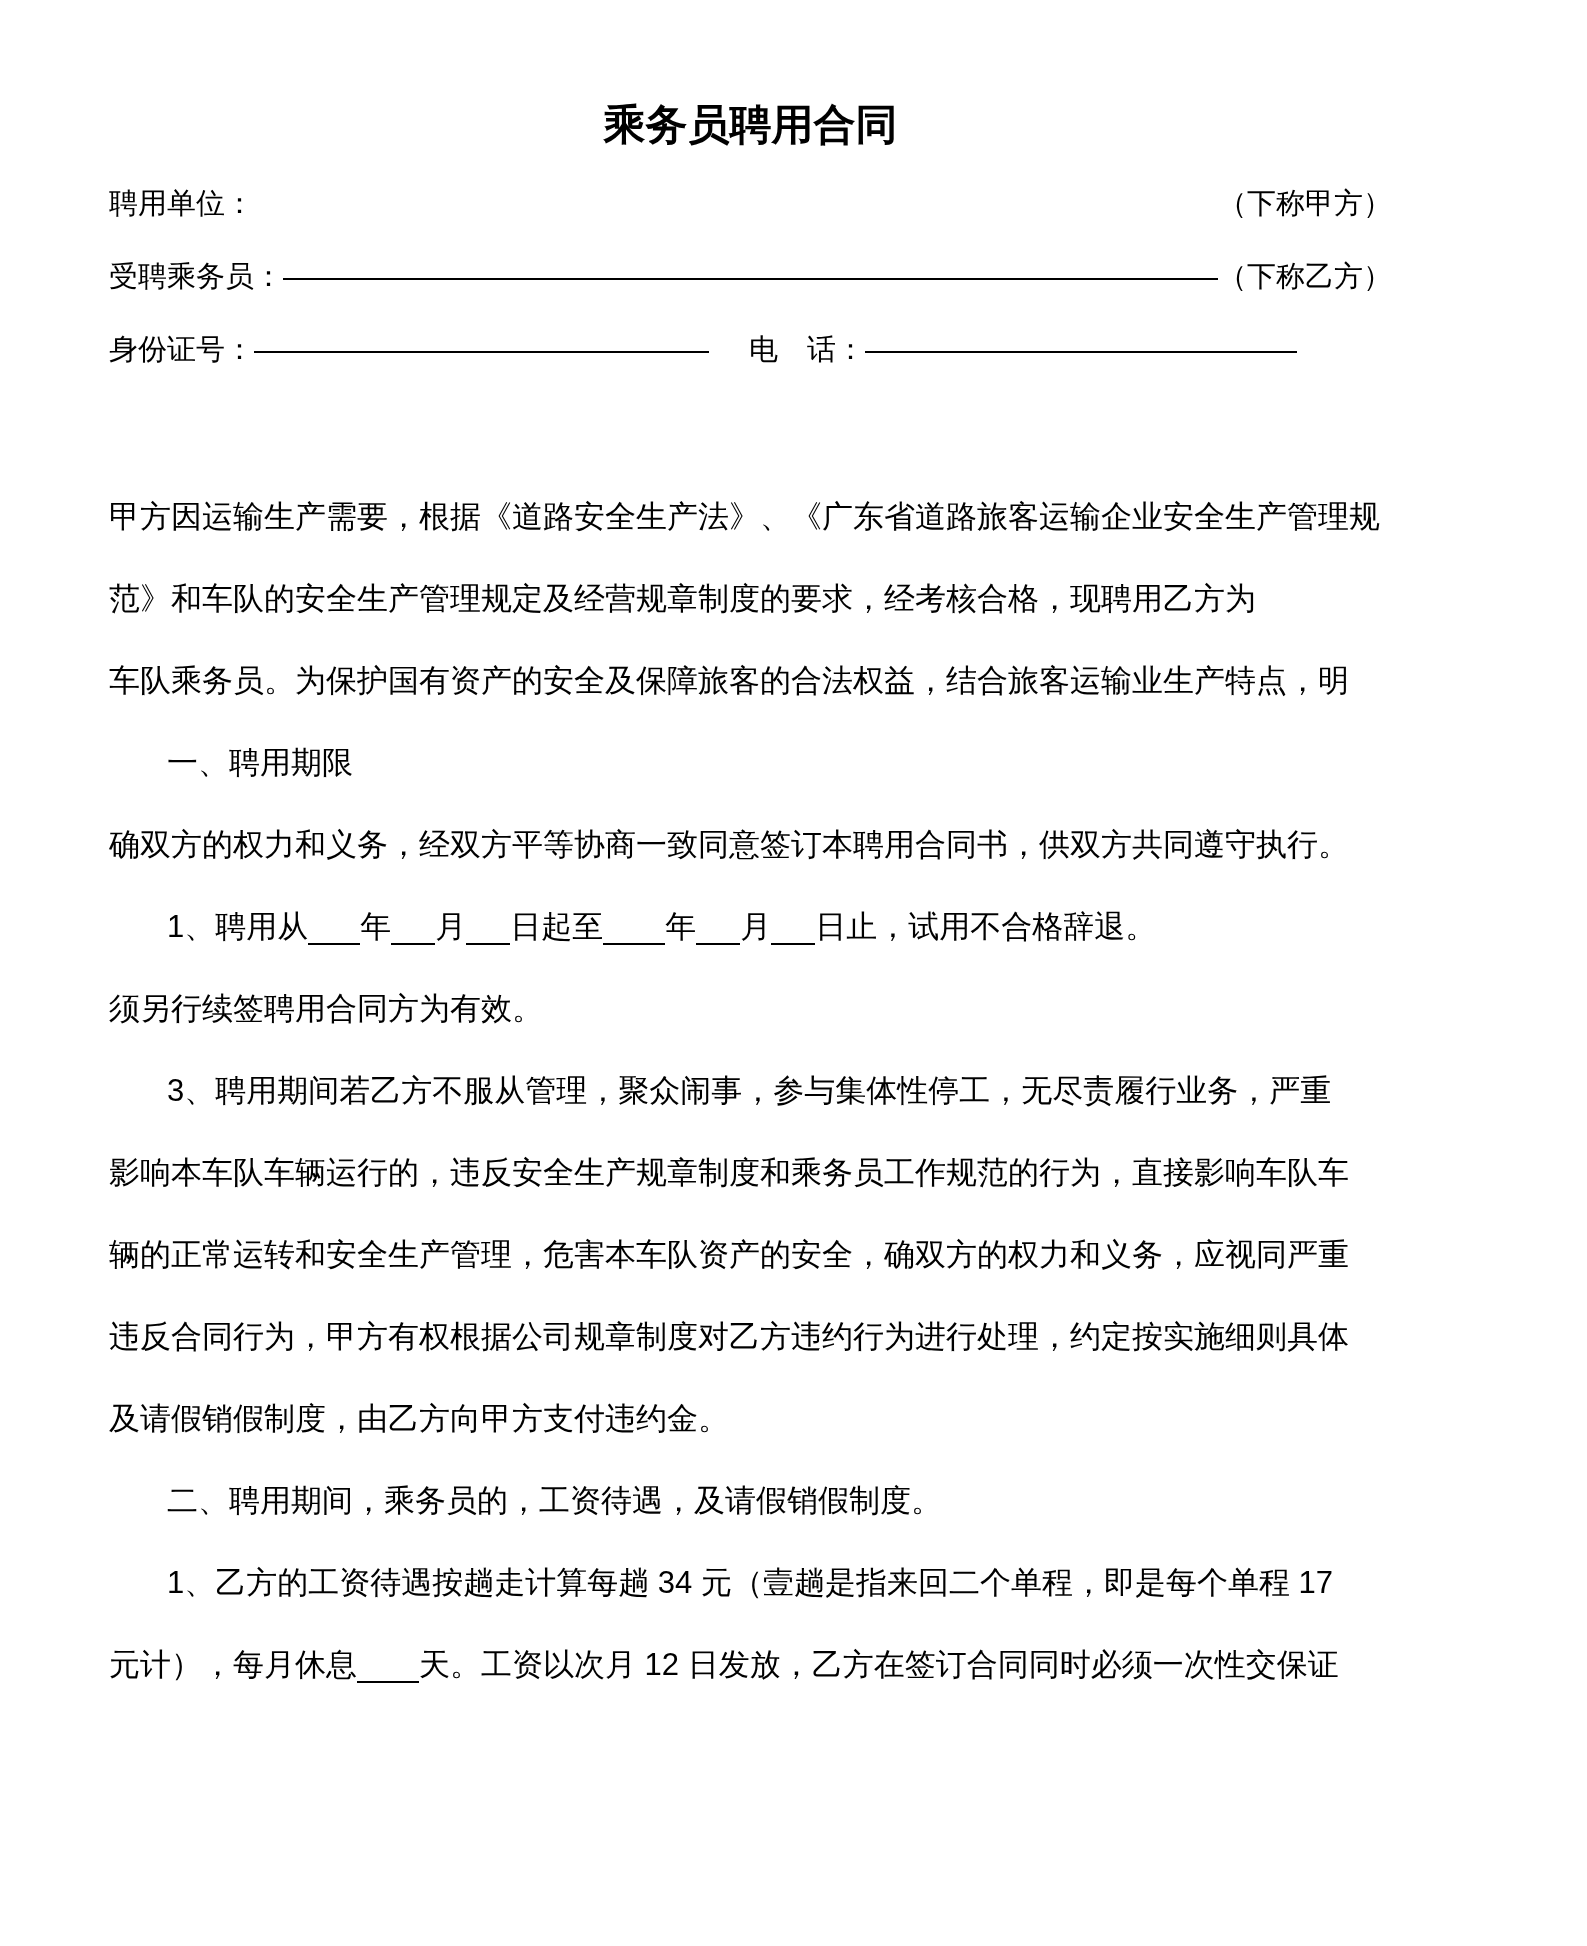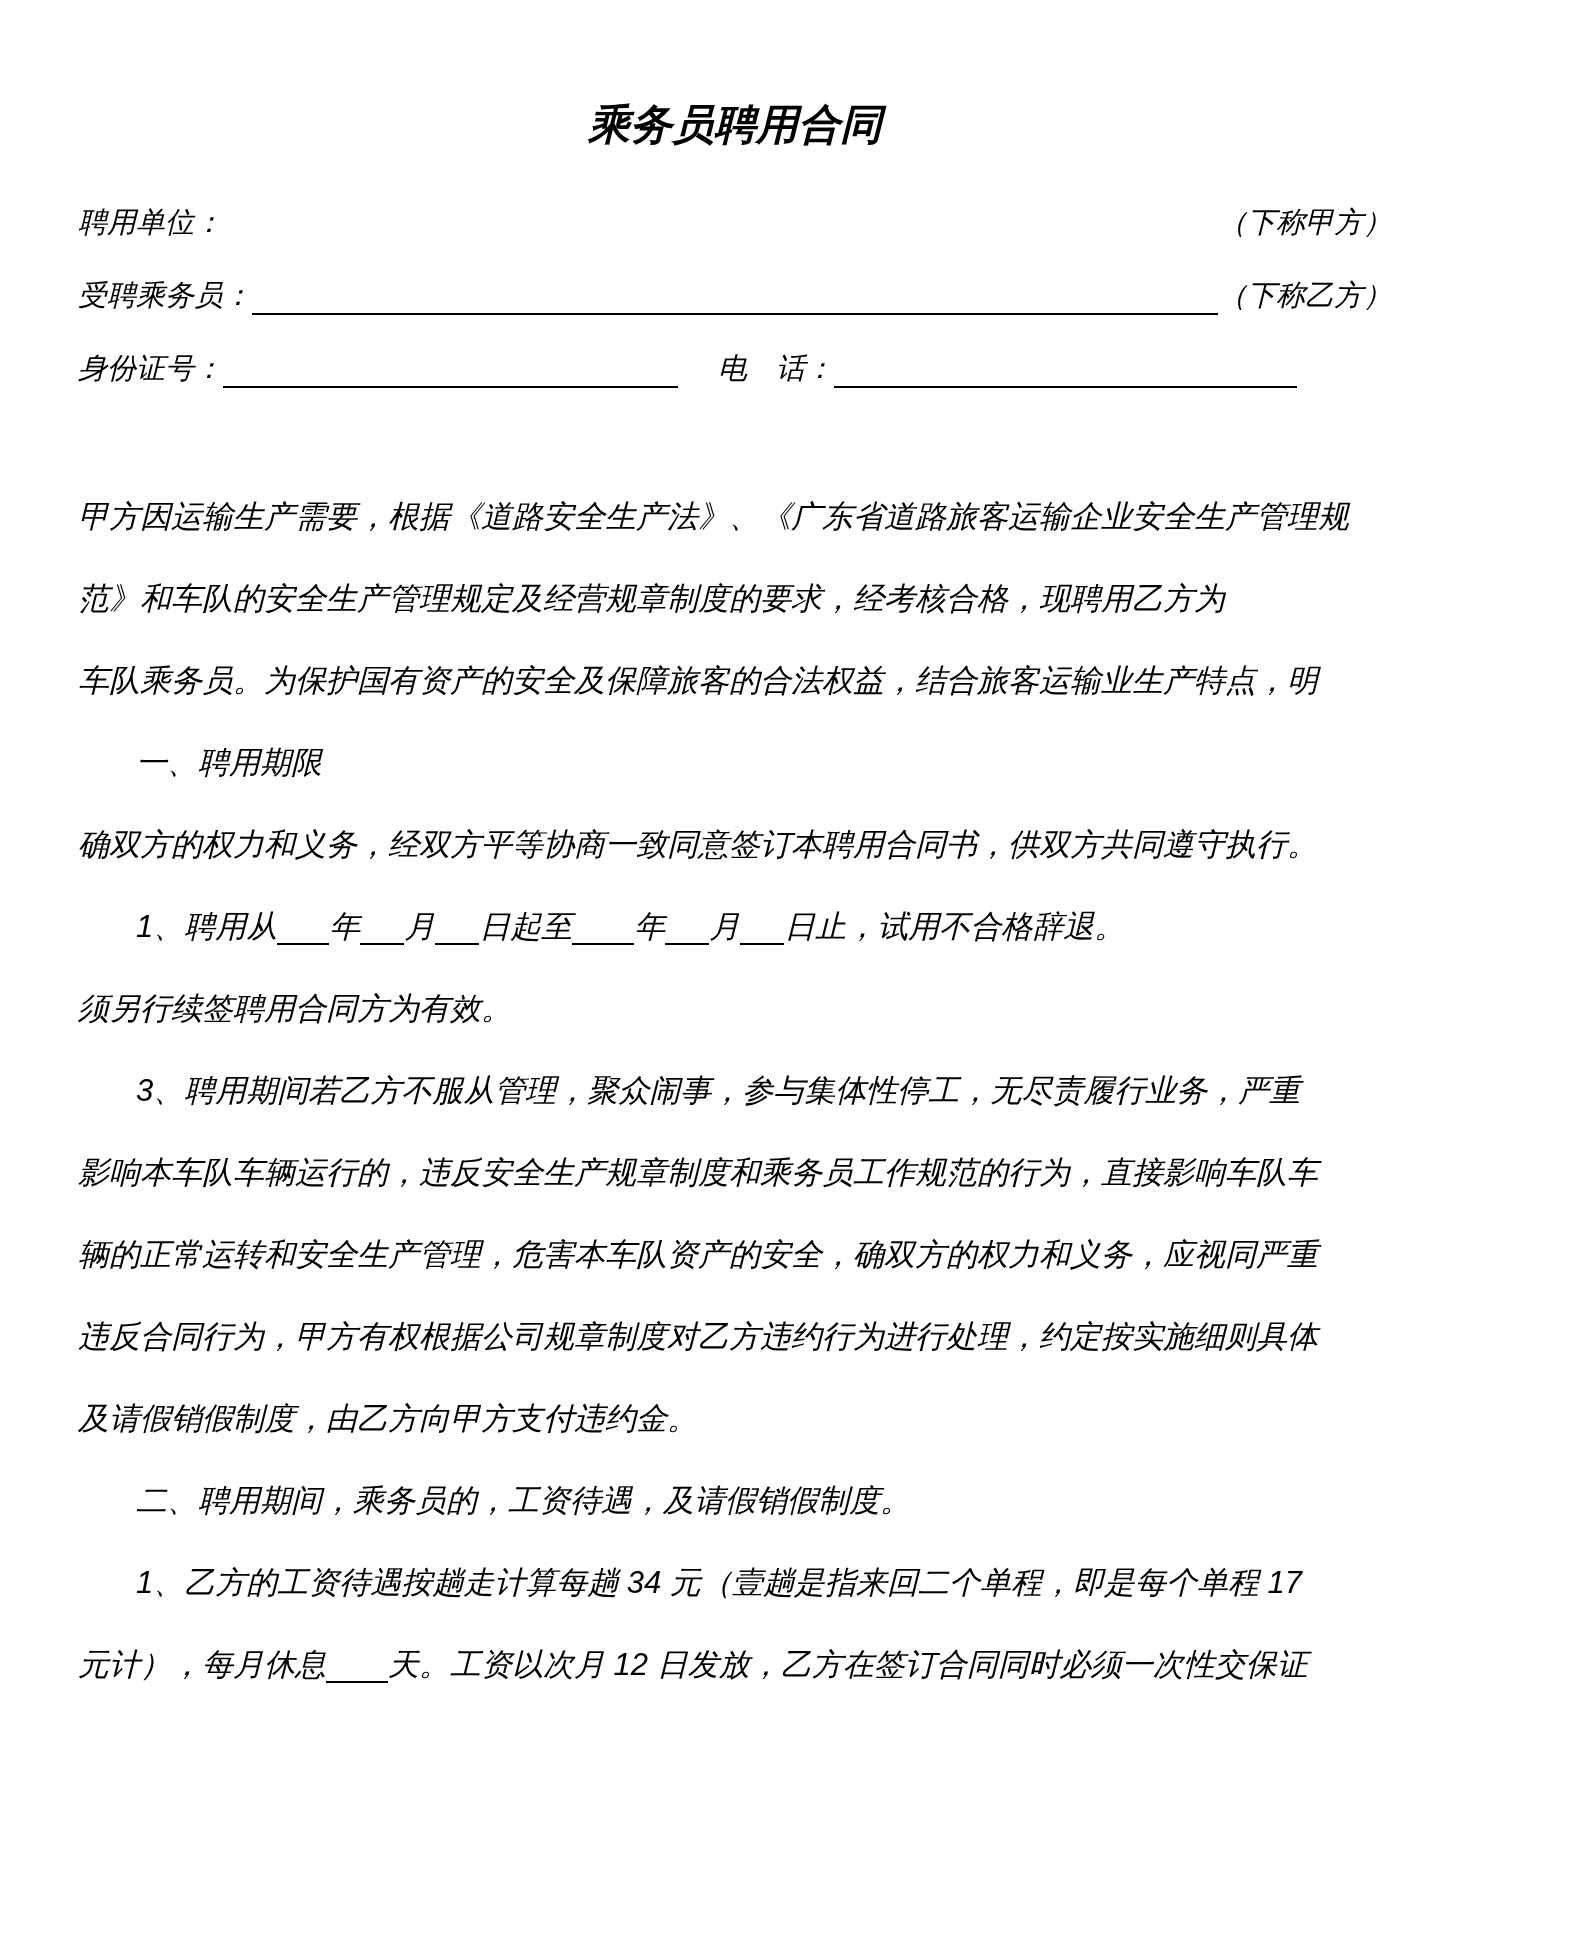--- a/index.html
+++ b/index.html
@@ -3,32 +3,32 @@
 <meta charset="utf-8">
 <style>
   * { box-sizing: border-box; }
   html, body { margin: 0; padding: 0; }
   body {
     width: 1587px; height: 1946px;
     background: #ffffff; color: #000000;
     font-family: "Liberation Sans", sans-serif;
     overflow: hidden;
   }
-  .page { padding: 95px 195px 0 78px; font-style: italic; }
+  .page { padding: 95px 195px 0 109px; }
 
   .title {
     font-size: 42px; font-weight: 700;
     text-align: center; line-height: 60px;
     margin-bottom: 14px;
     white-space: nowrap;
   }
 
   .form-block { font-size: 29px; }
   .form-row {
-    display: flex; align-items: flex-end;
+    display: flex; align-items: center;
     height: 73px; white-space: nowrap;
   }
   .form-row .lbl { line-height: 1.1; padding-bottom: 3px; }
   .u { border-bottom: 2px solid #000; height: 0; }
   .u-fill { flex: 1 1 auto; }
   .spacer-fill { flex: 1 1 auto; }
   .u-id { width: 455px; }
   .mr-edge { margin-right: 95px; }
   .ml-phone { margin-left: 40px; }
 

